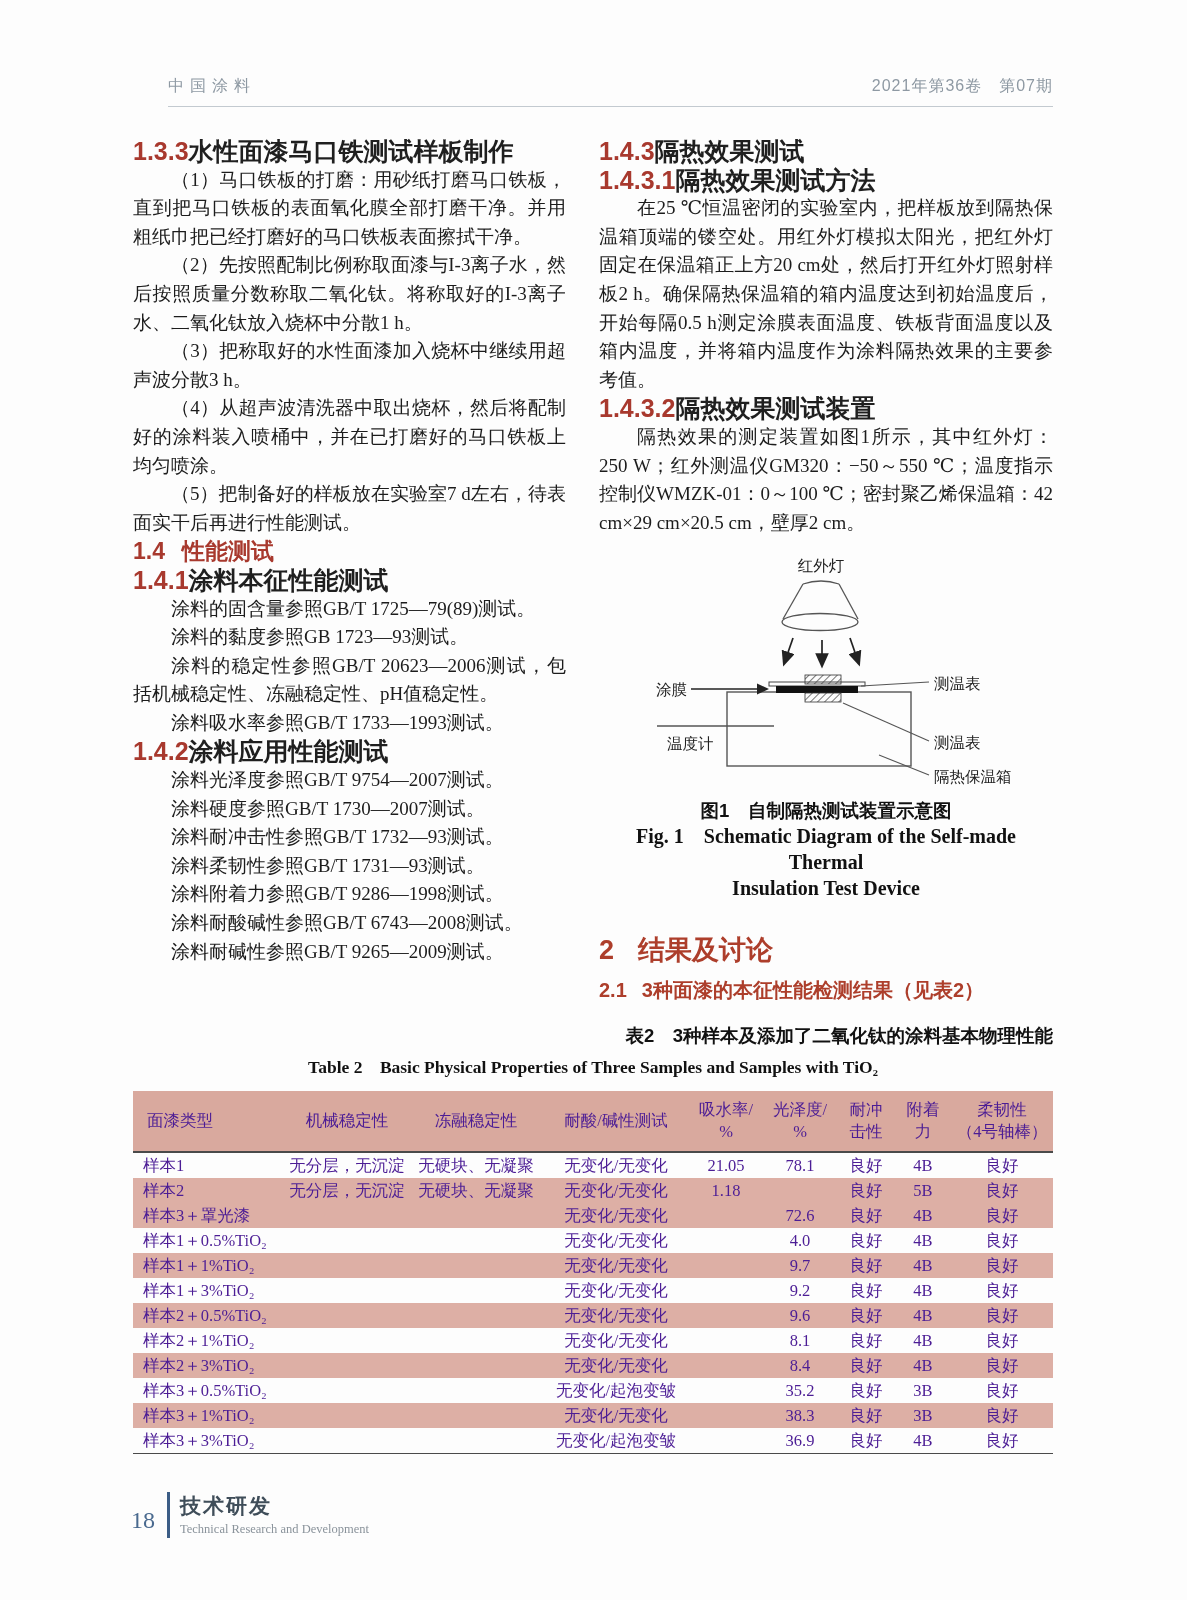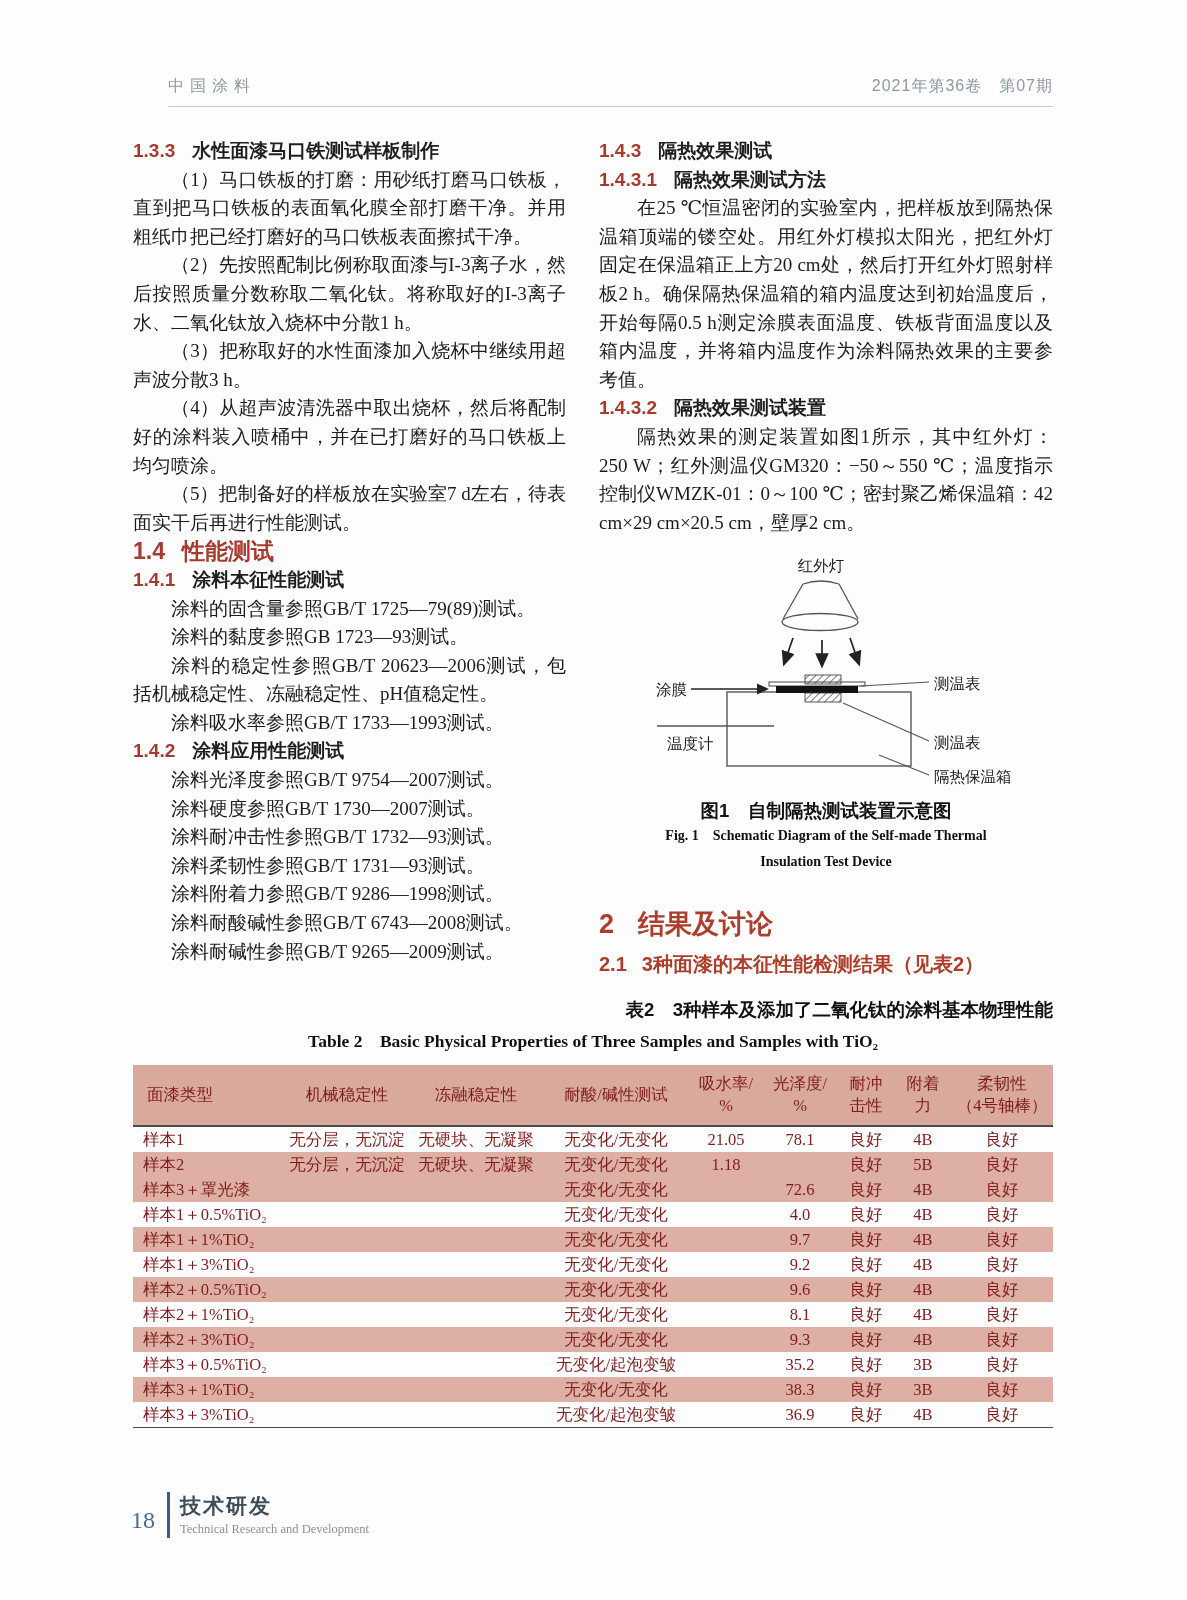--- a/index.html
+++ b/index.html
@@ -18,23 +18,23 @@
     margin-left:35px;
   }
   .journal-name{letter-spacing:6px;}
   .issue-info{letter-spacing:1px;}
   
   .columns{display:flex; gap:33px; margin-top:30px;}
   .col-left{width:433px;}
   .col-right{width:454px;}
   p.body{font-size:19px; line-height:28.6px; text-align:justify; text-indent:2em; margin:0;}
   .sec3{
-    display:flex; gap:17px; align-items:baseline; margin:0;
+    display:flex; align-items:baseline; margin:0;
     font-family:"Liberation Sans","DejaVu Sans",sans-serif;
-    font-size:19px; line-height:28.6px; font-weight:400;
+    font-size:25px; line-height:28.6px; font-weight:400;
   }
   .sec3 .num{color:#a8392e; font-weight:600;}
   .sec3 .ttl{color:#1f1f1f; font-weight:600;}
   .sec2red{
     display:flex; gap:17px; align-items:baseline; margin:0;
     font-family:"Liberation Sans","DejaVu Sans",sans-serif;
     font-size:23px; line-height:28.6px; font-weight:700; color:#a8392e;
   }
   .sec1big{
     display:flex; gap:24px; align-items:baseline; margin:32px 0 8px 0;
@@ -47,30 +47,30 @@
     font-size:20px; line-height:30px; font-weight:700; color:#ad3e2b;
   }
   
   .figure-wrap{margin-top:8px;}
   .figure-wrap svg{display:block;}
   .fig-cap-cn{
     text-align:center; font-family:"Liberation Sans","DejaVu Sans",sans-serif;
     font-weight:700; font-size:18.5px; margin-top:8px; color:#111;
   }
   .fig-cap-en{
-    text-align:center; font-weight:700; font-size:14px; line-height:26px; color:#111;
+    text-align:center; font-weight:700; font-size:20px; line-height:26px; color:#111;
   }
   
   .table-section{margin-top:18px;}
   .tbl-title-cn{
     text-align:right; font-family:"Liberation Sans","DejaVu Sans",sans-serif;
     font-weight:700; font-size:18.5px; color:#111;
   }
   .tbl-title-en{text-align:center; font-weight:700; font-size:17.5px; margin-top:7px; color:#111;}
-  table.props{width:100%; border-collapse:collapse; margin-top:12px; font-size:16.5px; color:#7f1d1d;}
+  table.props{width:100%; border-collapse:collapse; margin-top:12px; font-size:16.5px; color:#4c1d95;}
   table.props thead th{
     background:#d9a99e; font-weight:400; text-align:center; vertical-align:middle;
     padding:8px 2px; line-height:22px; border-bottom:2px solid #4a4a4a;
   }
   table.props thead th span{display:block;}
   table.props thead th.h-name{text-align:left; padding-left:14px;}
   table.props tbody td{
     height:25px; padding:0 2px; text-align:center; vertical-align:middle; line-height:25px;
   }
   table.props tbody tr.stripe{background:#ddafa5;border-radius:10px;}
@@ -366,21 +366,21 @@
             <td>良好</td>
             <td>4B</td>
             <td>良好</td>
           </tr>
           <tr class="stripe">
             <td class="cell-name">样本2＋3%TiO₂</td>
             <td></td>
             <td></td>
             <td>无变化/无变化</td>
             <td></td>
-            <td>9.3</td>
+            <td>8.4</td>
             <td>良好</td>
             <td>4B</td>
             <td>良好</td>
           </tr>
           <tr>
             <td class="cell-name">样本3＋0.5%TiO₂</td>
             <td></td>
             <td></td>
             <td>无变化/起泡变皱</td>
             <td></td>

